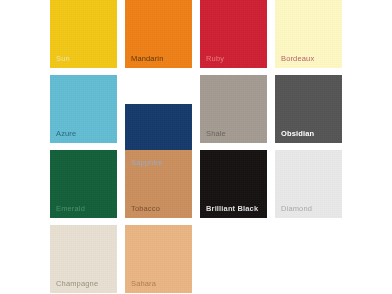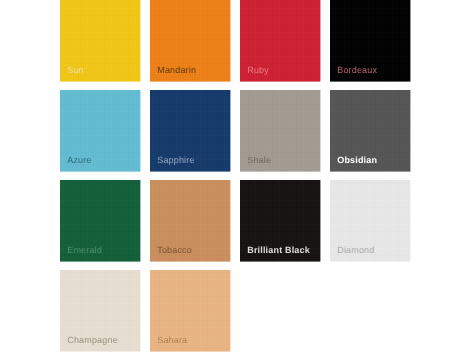--- a/index.html
+++ b/index.html
@@ -88,27 +88,27 @@
   <div id="swatch-grid">
       <div class="swatch" style="background: rgb(242, 199, 22);">
         <span class="swatch-label" style="color: rgb(239, 224, 168);">Sun</span>
       </div>
       <div class="swatch" style="background: rgb(239, 128, 22);">
         <span class="swatch-label" style="color: rgb(92, 58, 18); margin-top: 32px;">Mandarin</span>
       </div>
       <div class="swatch" style="background: rgb(207, 32, 51);">
         <span class="swatch-label" style="color: rgb(232, 123, 132);">Ruby</span>
       </div>
-      <div class="swatch" style="background: #000000;">
+      <div class="swatch" style="background: #fef9c3;">
         <span class="swatch-label" style="color: rgb(184, 97, 111);">Bordeaux</span>
       </div>
       <div class="swatch" style="background: rgb(99, 189, 212);">
         <span class="swatch-label" style="color: rgb(46, 104, 120);">Azure</span>
       </div>
-      <div class="swatch" style="background: rgb(21, 58, 107);">
+      <div class="swatch" style="background: rgb(21, 58, 107); margin-top: 29px;">
         <span class="swatch-label" style="color: rgb(154, 169, 190);">Sapphire</span>
       </div>
       <div class="swatch" style="background: rgb(164, 155, 146);">
         <span class="swatch-label" style="color: rgb(109, 102, 95);">Shale</span>
       </div>
       <div class="swatch" style="background: rgb(85, 85, 85);">
         <span class="swatch-label bold" style="color: rgb(255, 255, 255);">Obsidian</span>
       </div>
       <div class="swatch" style="background: rgb(19, 96, 58);">
         <span class="swatch-label" style="color: rgb(77, 142, 108);">Emerald</span>

